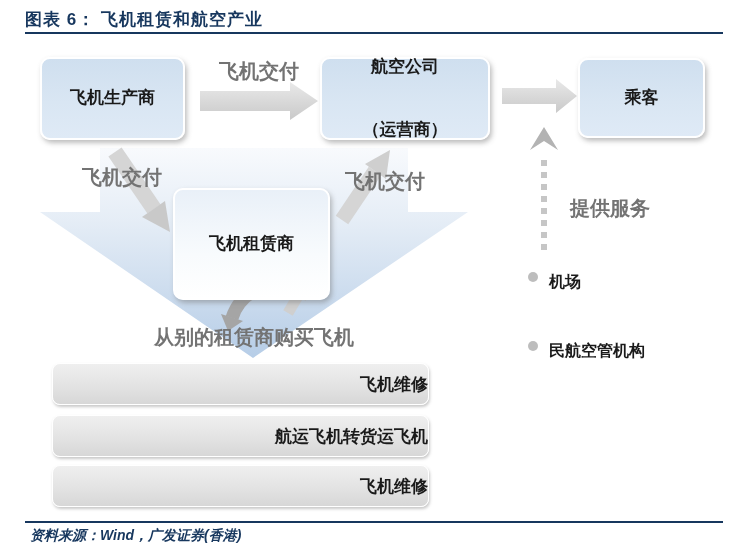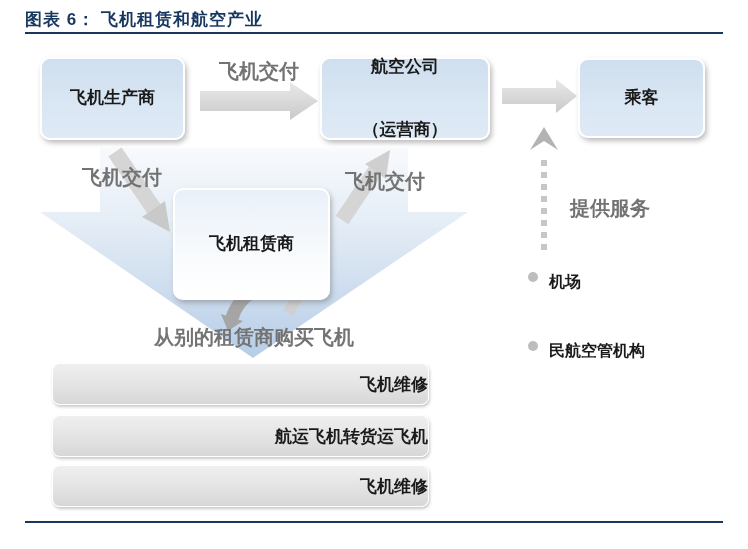--- a/index.html
+++ b/index.html
@@ -148,14 +148,15 @@
     <span>飞机维修</span>
   </div>
   <div class="service-box sv-1">
     <span>航运飞机转货运飞机</span>
   </div>
   <div class="service-box sv-2">
     <span>飞机维修</span>
   </div>
 
   <div class="bottom-rule"></div>
+  <div class="source">资料来源：Wind，广发证券(香港)</div>
 
 </div>
 
 </body></html>

